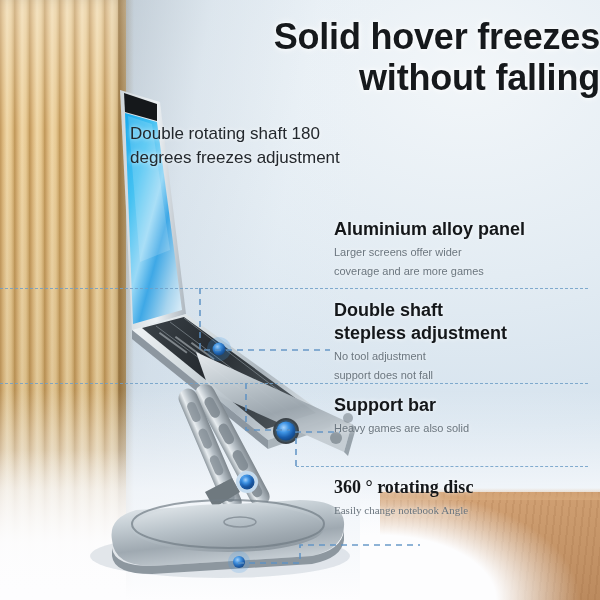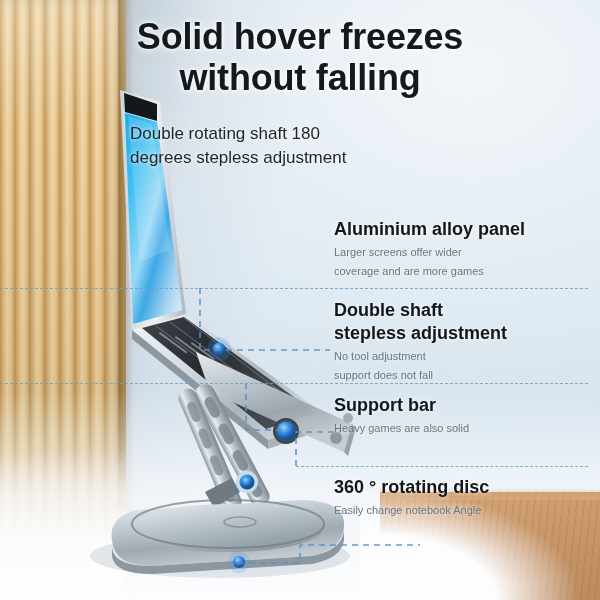--- a/index.html
+++ b/index.html
@@ -63,21 +63,21 @@
     position:absolute;right:0;bottom:0;width:240px;height:120px;
     background:radial-gradient(135% 150% at 8% 100%, #fdfdfe 0%, #fdfdfe 36%, rgba(253,253,254,.0) 62%);
   }
   .desk-top{
     position:absolute;right:0;bottom:100px;width:220px;height:12px;
     background:linear-gradient(180deg, rgba(230,200,170,0), rgba(214,168,122,.85));
   }
 
   
   .headline{
-    position:absolute;left:0;top:16px;width:600px;text-align:center;
+    position:absolute;left:0;top:16px;width:600px;text-align:right;
     font-size:36px;line-height:41px;font-weight:bold;color:#16191c;
     letter-spacing:-.2px;
     text-shadow:0 0 4px rgba(255,255,255,.95), 0 0 9px rgba(255,255,255,.8);
   }
   .headline .l2{display:block;}
   .subhead{
     position:absolute;left:130px;top:122px;width:340px;text-align:left;
     font-size:17px;line-height:24px;color:#23282d;
     text-shadow:0 0 5px rgba(255,255,255,.9);
   }
@@ -92,21 +92,21 @@
     font-size:18px;font-weight:bold;color:#14171a;line-height:23px;
     text-shadow:0 0 5px rgba(255,255,255,.85);
   }
   .c-sub{
     font-size:11px;color:#6b767f;line-height:19px;margin-top:2px;
     text-shadow:0 0 5px rgba(255,255,255,.8);
   }
   .c1{left:334px;top:218px;width:262px;}
   .c2{left:334px;top:299px;width:262px;}
   .c3{left:334px;top:394px;width:262px;}
-  .c4{left:334px;top:476px;width:262px;}
+  .c4{left:334px;top:476px;width:262px;font-family:Liberation Serif, serif;}
 
   .sep{
     position:absolute;height:0;border-top:1.6px dashed #6f9fc8;opacity:.85;
   }
   .s1{left:0px;top:288px;width:588px;}
   .s2{left:0px;top:383px;width:588px;}
   .s3{left:296px;top:466px;width:292px;}
 </style>
 </head>
 <body>
@@ -268,21 +268,21 @@
     </g>
   </svg>
 
   <div class="headline">
     <span>Solid hover freezes</span>
     <span class="l2">without falling</span>
   </div>
 
   <div class="subhead">
     <span>Double rotating shaft 180</span><br>
-    <span>degrees stepless adjustment</span>
+    <span>degrees freezes adjustment</span>
   </div>
 
   <div class="callouts">
 
     <div class="sep s1"></div>
     <div class="sep s2"></div>
     <div class="sep s3"></div>
 
     <div class="callout c1">
       <div class="c-title">Aluminium alloy panel</div>

